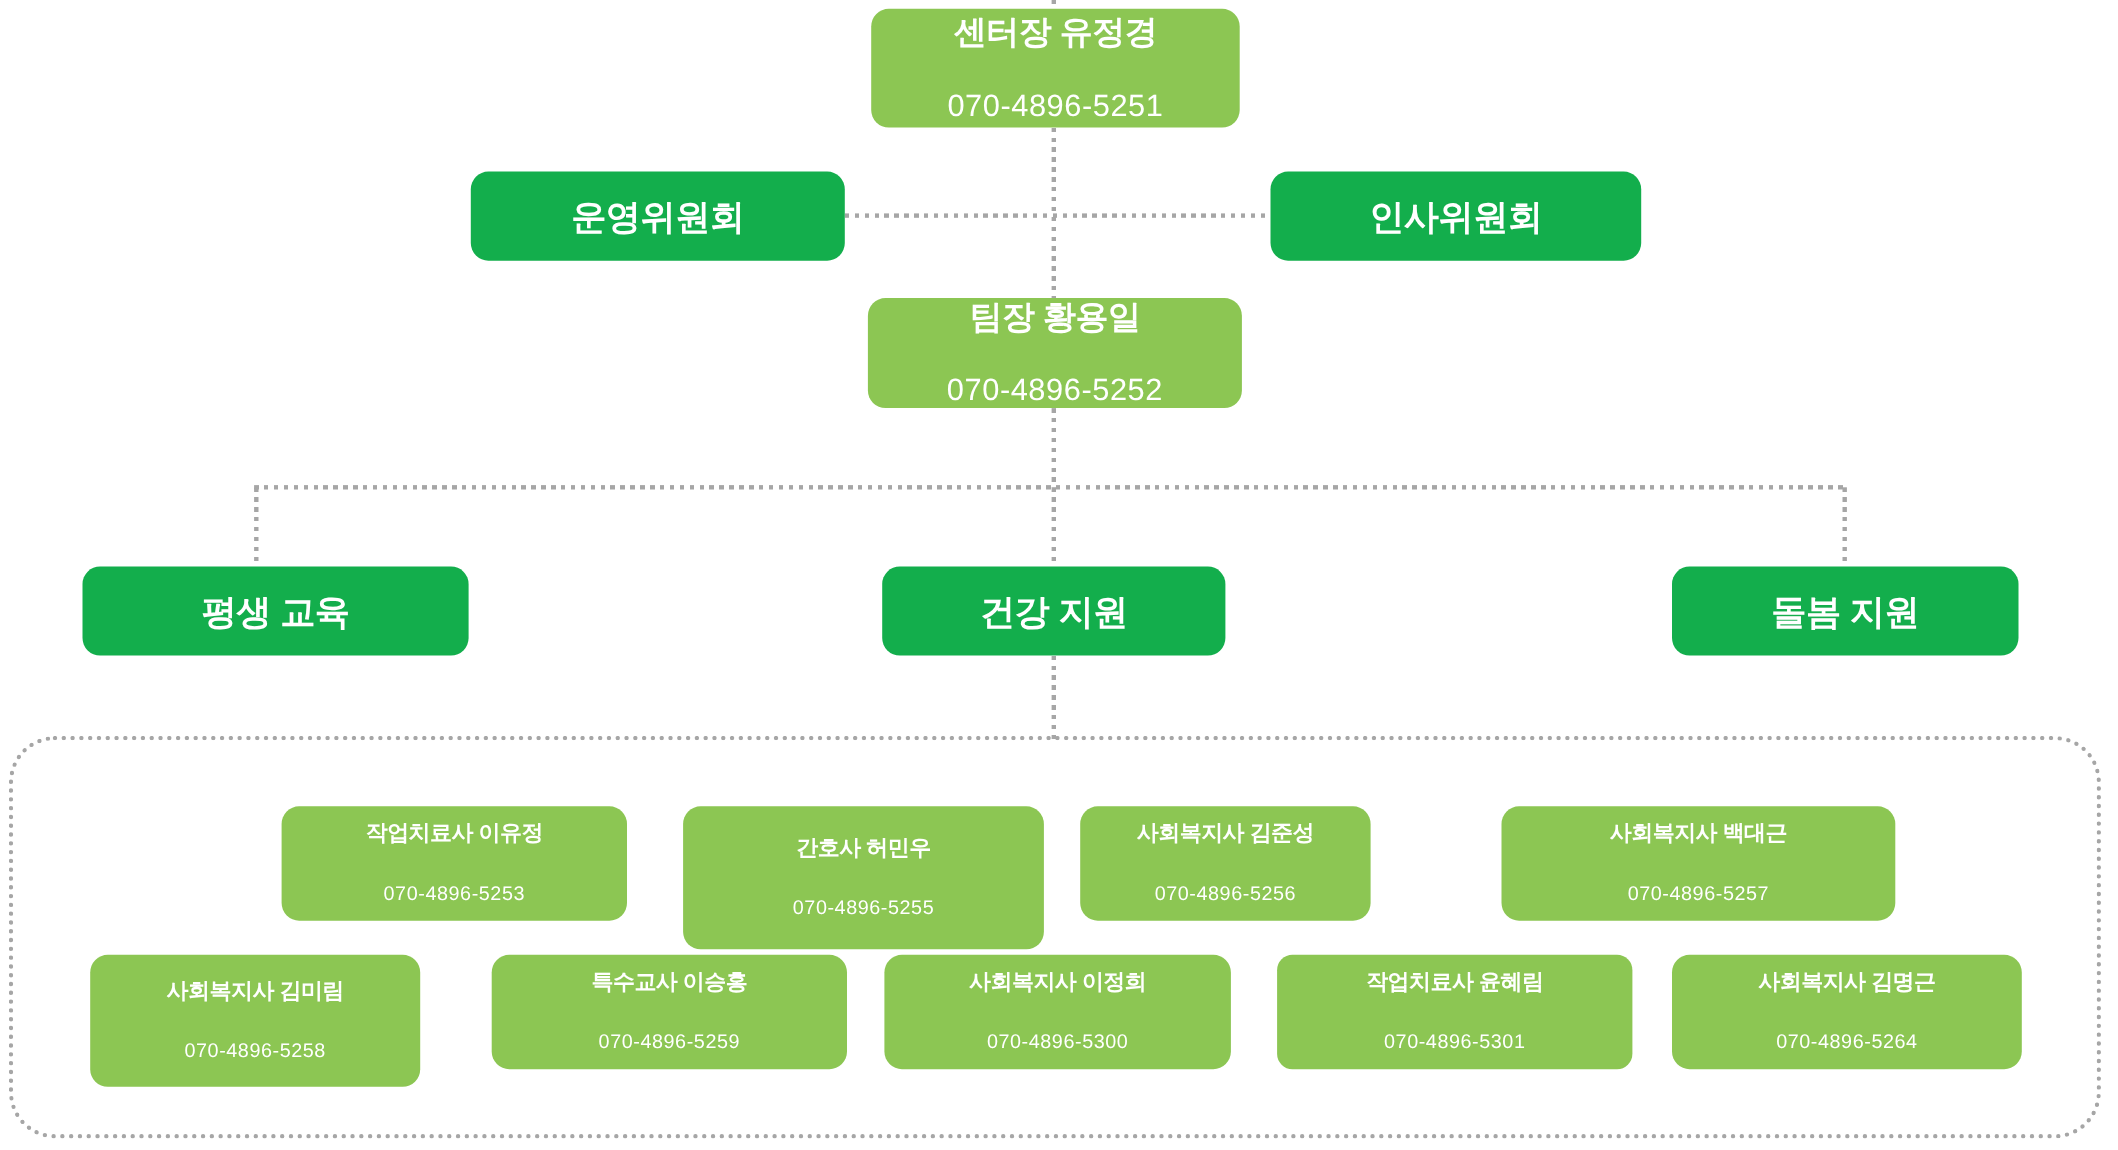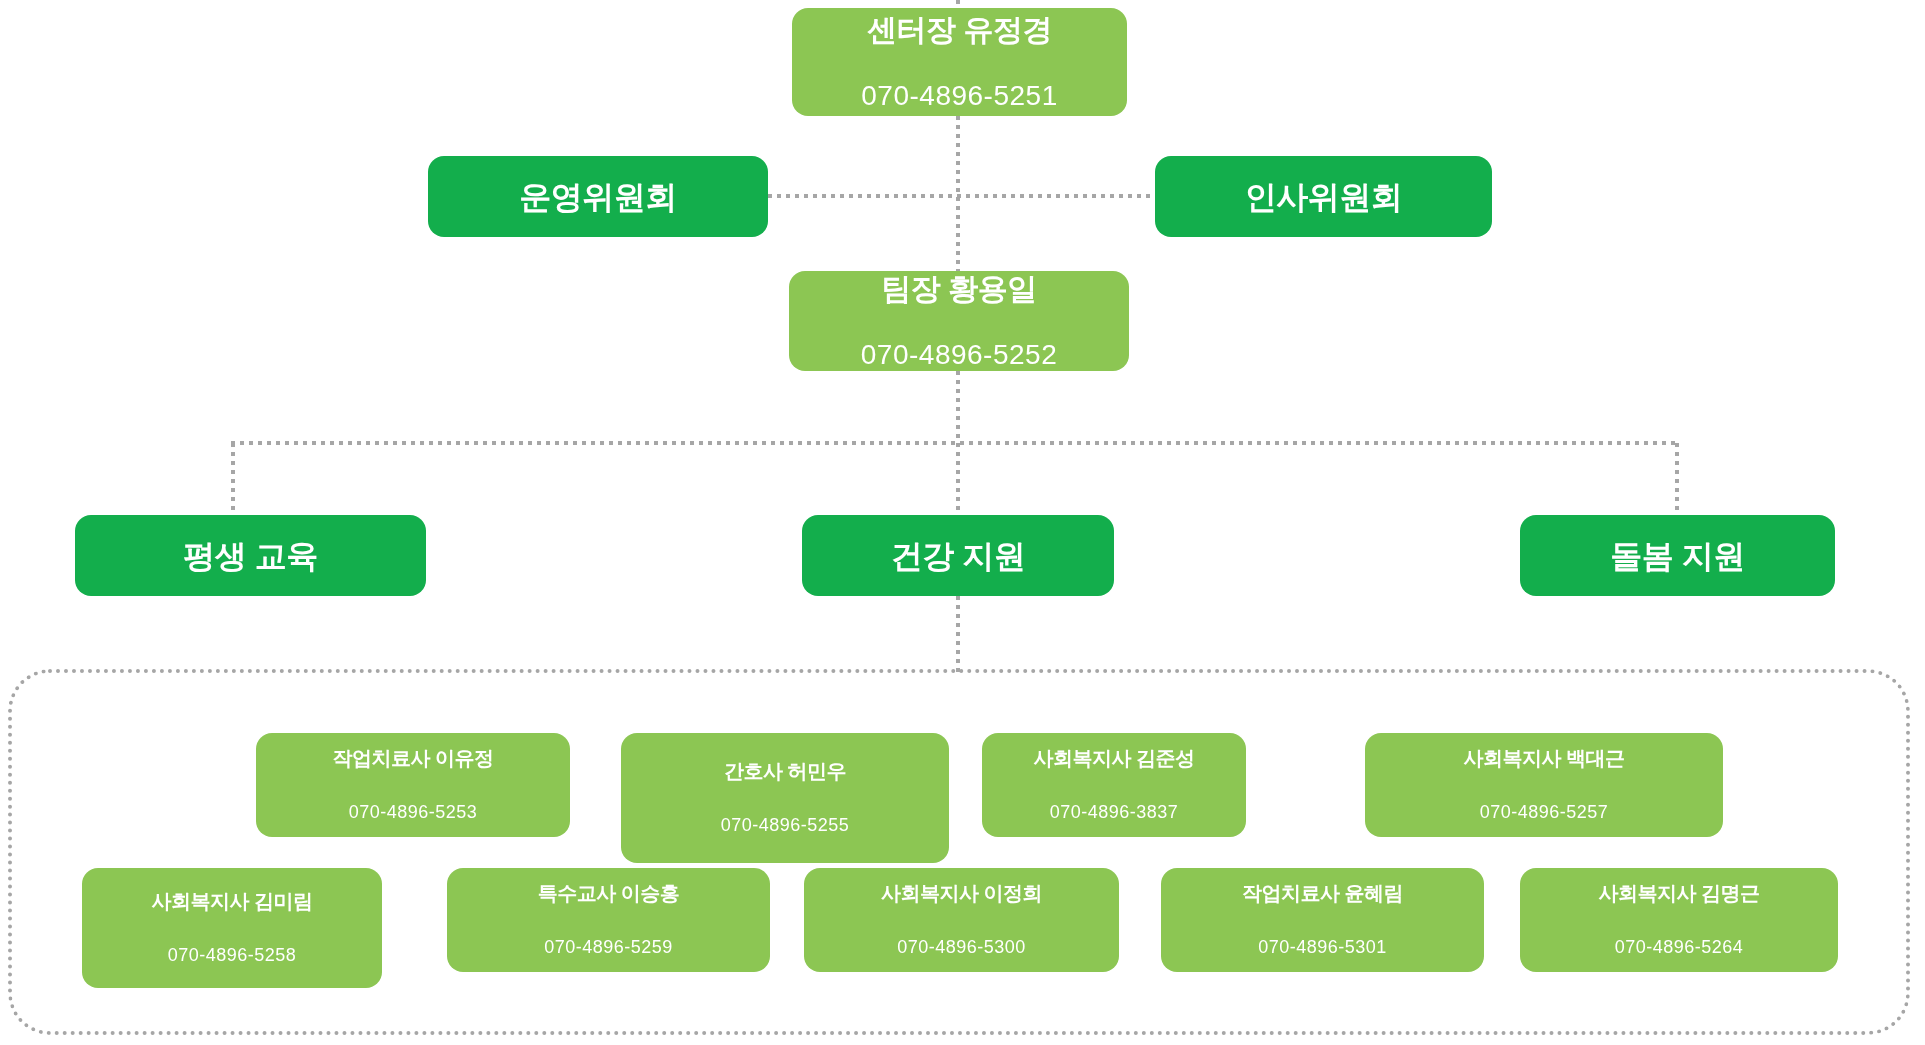--- a/index.html
+++ b/index.html
@@ -98,40 +98,40 @@
   <div class="node light staff" style="left:256px; top:733px; width:314px; height:104px;">
     <div class="name">작업치료사 이유정</div>
     <div class="phone">070-4896-5253</div>
   </div>
   <div class="node light staff" style="left:621px; top:733px; width:328px; height:130px;">
     <div class="name">간호사 허민우</div>
     <div class="phone">070-4896-5255</div>
   </div>
   <div class="node light staff" style="left:982px; top:733px; width:264px; height:104px;">
     <div class="name">사회복지사 김준성</div>
-    <div class="phone">070-4896-3837</div>
+    <div class="phone">070-4896-5256</div>
   </div>
   <div class="node light staff" style="left:1365px; top:733px; width:358px; height:104px;">
     <div class="name">사회복지사 백대근</div>
     <div class="phone">070-4896-5257</div>
   </div>
 
   <div class="node light staff" style="left:82px; top:868px; width:300px; height:120px;">
     <div class="name">사회복지사 김미림</div>
     <div class="phone">070-4896-5258</div>
   </div>
   <div class="node light staff" style="left:447px; top:868px; width:323px; height:104px;">
     <div class="name">특수교사 이승홍</div>
     <div class="phone">070-4896-5259</div>
   </div>
   <div class="node light staff" style="left:804px; top:868px; width:315px; height:104px;">
     <div class="name">사회복지사 이정희</div>
     <div class="phone">070-4896-5300</div>
   </div>
-  <div class="node light staff" style="left:1161px; top:868px; width:323px; height:104px;">
+  <div class="node light staff" style="left:1161px; top:868px; width:323px; height:104px;border-radius:14px;">
     <div class="name">작업치료사 윤혜림</div>
     <div class="phone">070-4896-5301</div>
   </div>
   <div class="node light staff" style="left:1520px; top:868px; width:318px; height:104px;">
     <div class="name">사회복지사 김명근</div>
     <div class="phone">070-4896-5264</div>
   </div>
 
 </div>
 

